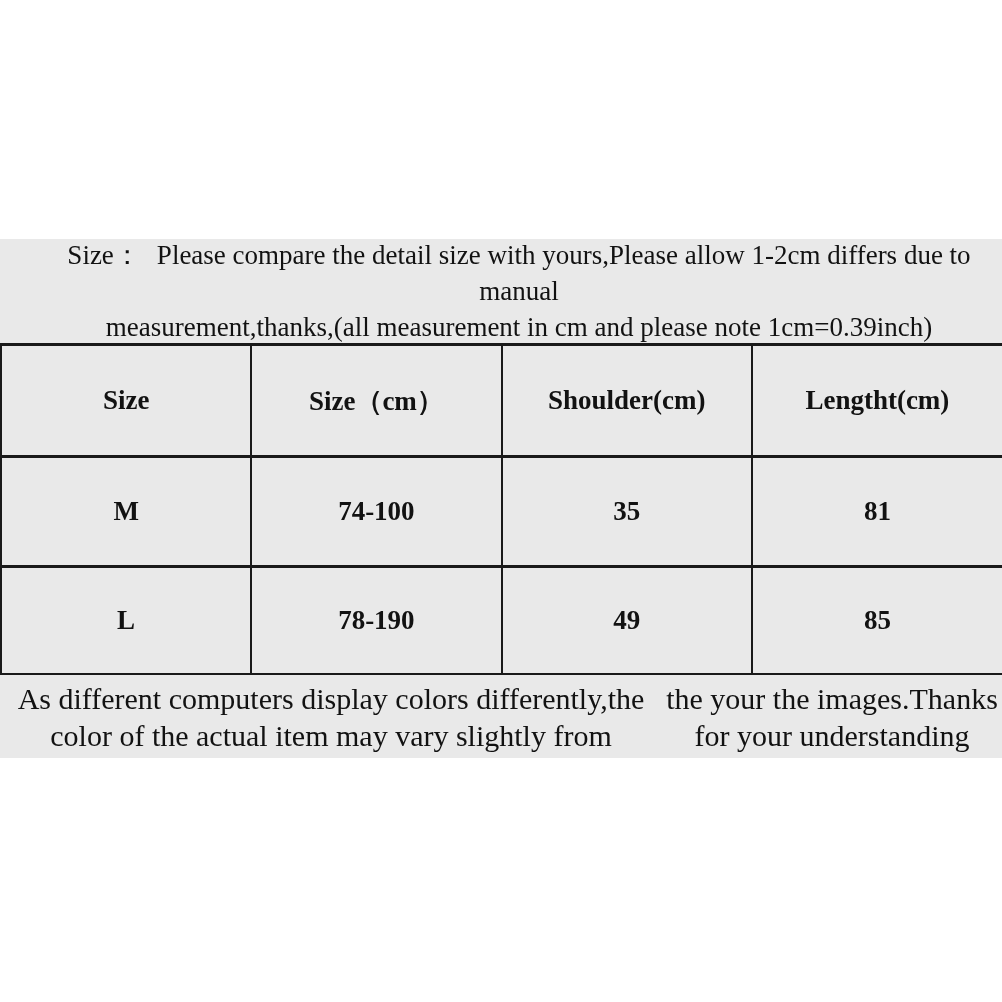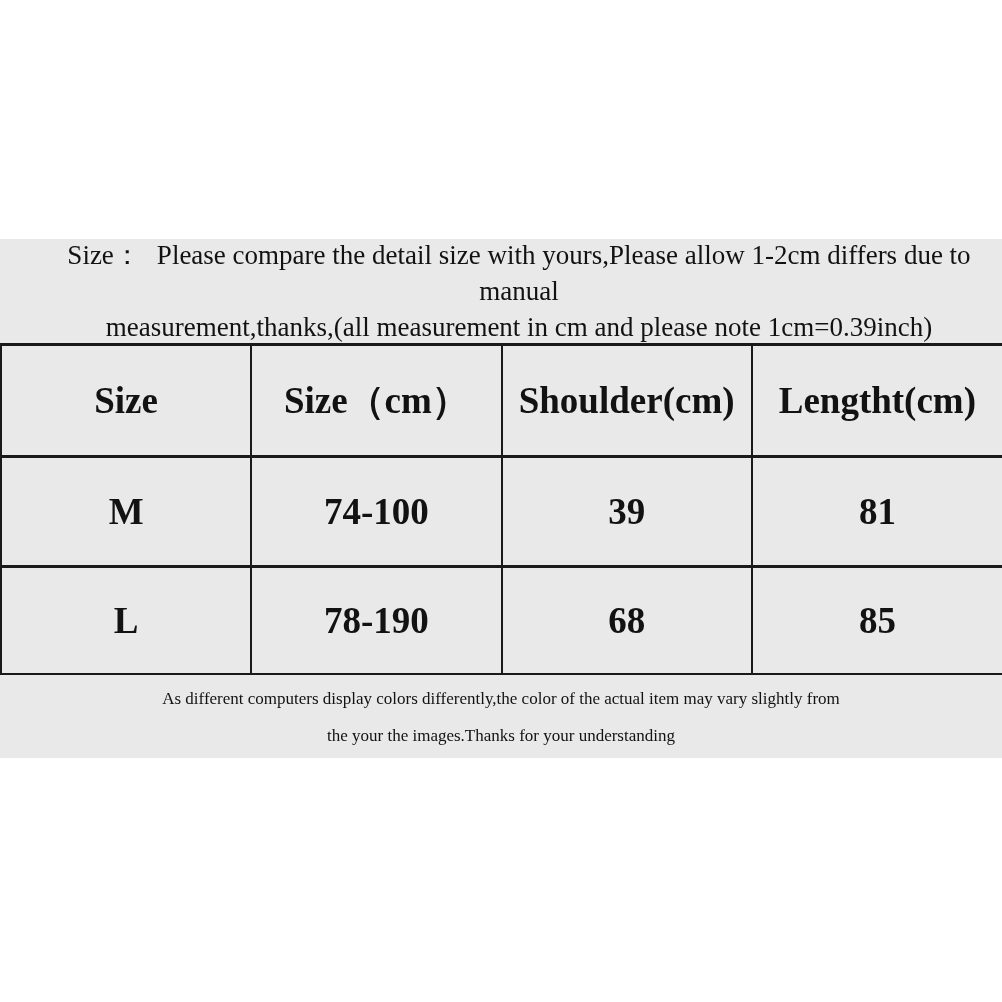--- a/index.html
+++ b/index.html
@@ -42,38 +42,38 @@
     table-layout: fixed;
   }
   .size-table th, .size-table td {
     background: #e9e9e9;
     border: 2px solid #1a1a1a;
     border-top-width: 3px;
     border-bottom-width: 3px;
     text-align: center;
     vertical-align: middle;
     font-weight: bold;
-    font-size: 37px;
+    font-size: 27px;
   }
   .size-table th:last-child, .size-table td:last-child { border-right: none; text-align: center; }
   .size-table tr.header-row { height: 112px; }
   .size-table tr.data-row-m { height: 110px; }
   .size-table tr.data-row-l { height: 108px; }
   
   .notice-bottom {
     position: absolute;
     left: 0; top: 675px;
     width: 1002px;
     height: 83px;
     background: #e9e9e9;
     display: flex;
-    flex-direction: column;
+    flex-direction: row;
     justify-content: center;
     align-items: center;
-    font-size: 17px;
+    font-size: 30px;
     line-height: 37px;
     text-align: center;
   }
 </style>
 </head>
 <body>
 
 <div class="page">
 
   <div class="notice-top">
@@ -89,27 +89,27 @@
         <th>Size</th>
         <th>Size（cm）</th>
         <th>Shoulder(cm)</th>
         <th>Lengtht(cm)</th>
       </tr>
     </thead>
     <tbody>
       <tr class="data-row-m">
         <td>M</td>
         <td>74-100</td>
-        <td>39</td>
+        <td>35</td>
         <td>81</td>
       </tr>
       <tr class="data-row-l">
         <td>L</td>
         <td>78-190</td>
-        <td>68</td>
+        <td>49</td>
         <td>85</td>
       </tr>
     </tbody>
   </table>
 
   <div class="notice-bottom">
     <div>As different computers display colors differently,the color of the actual item may vary slightly from</div>
     <div>the your the images.Thanks for your understanding</div>
   </div>
 

